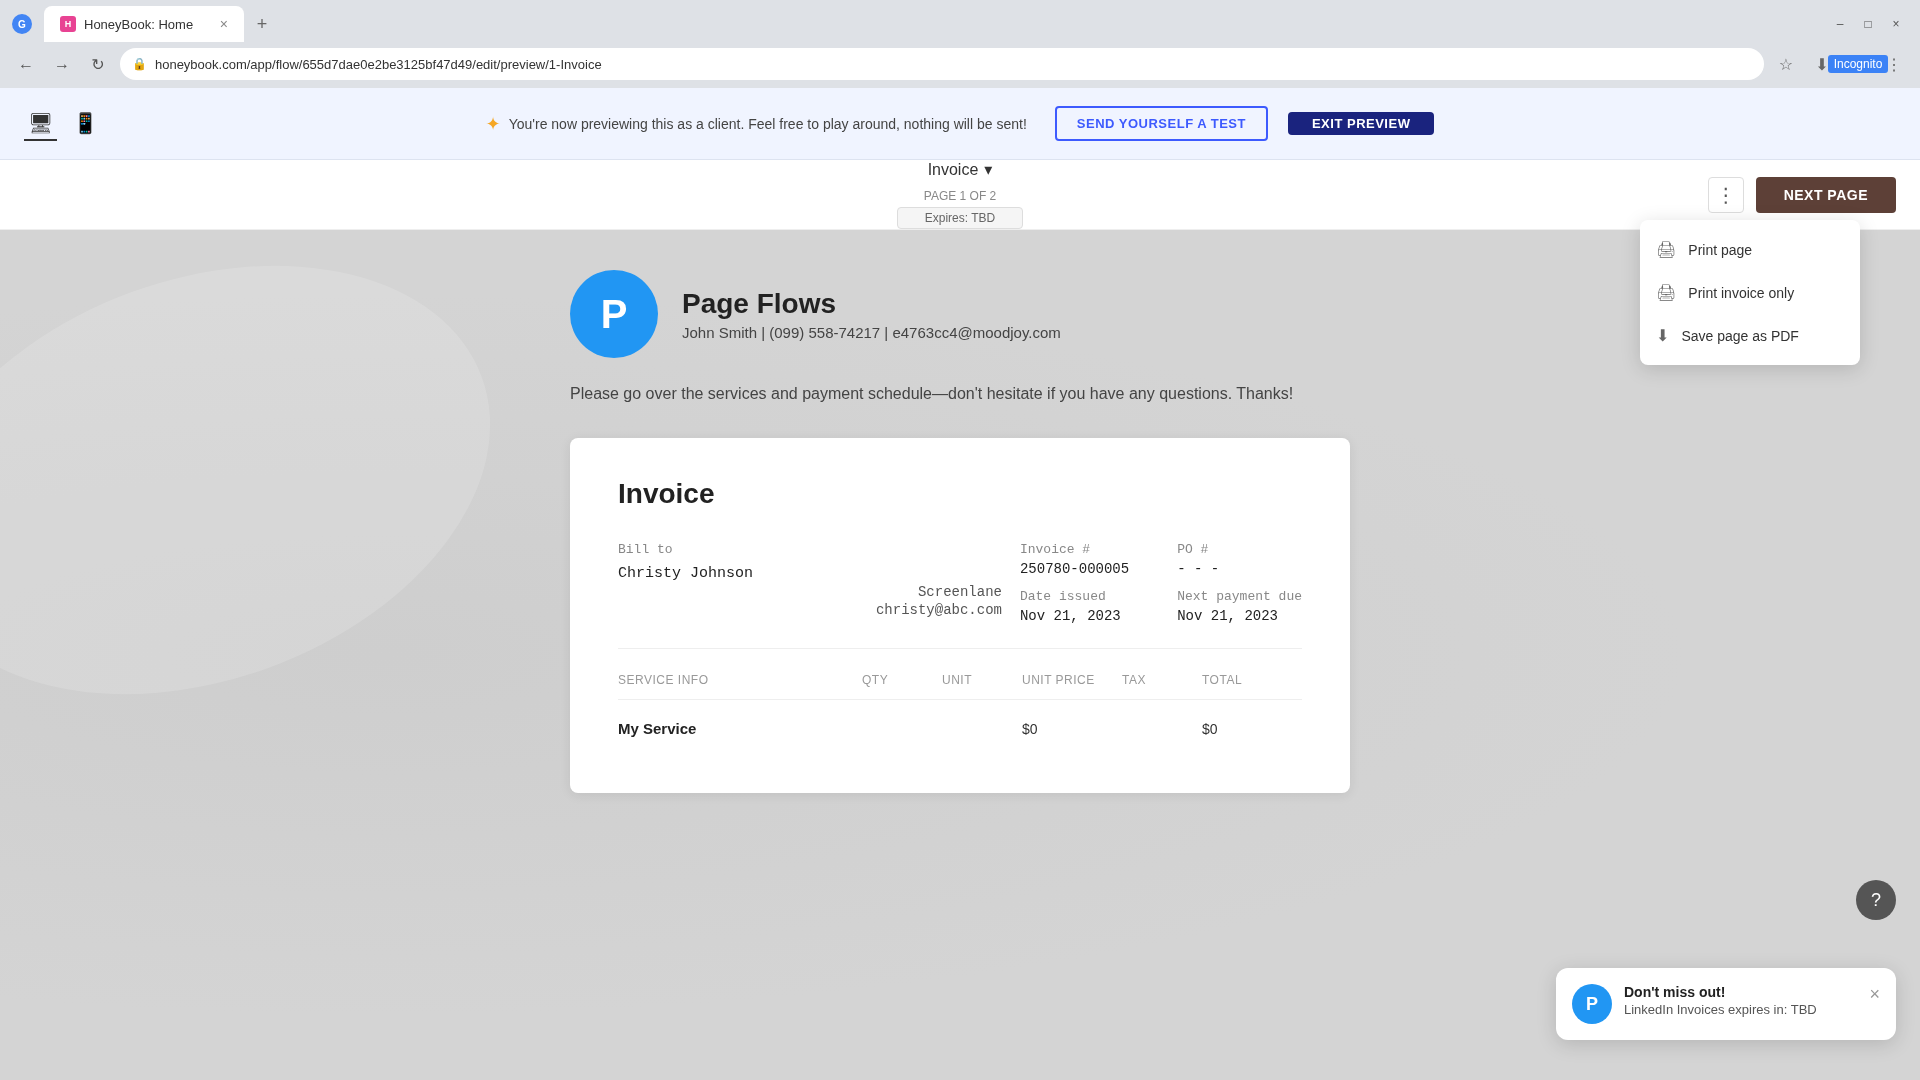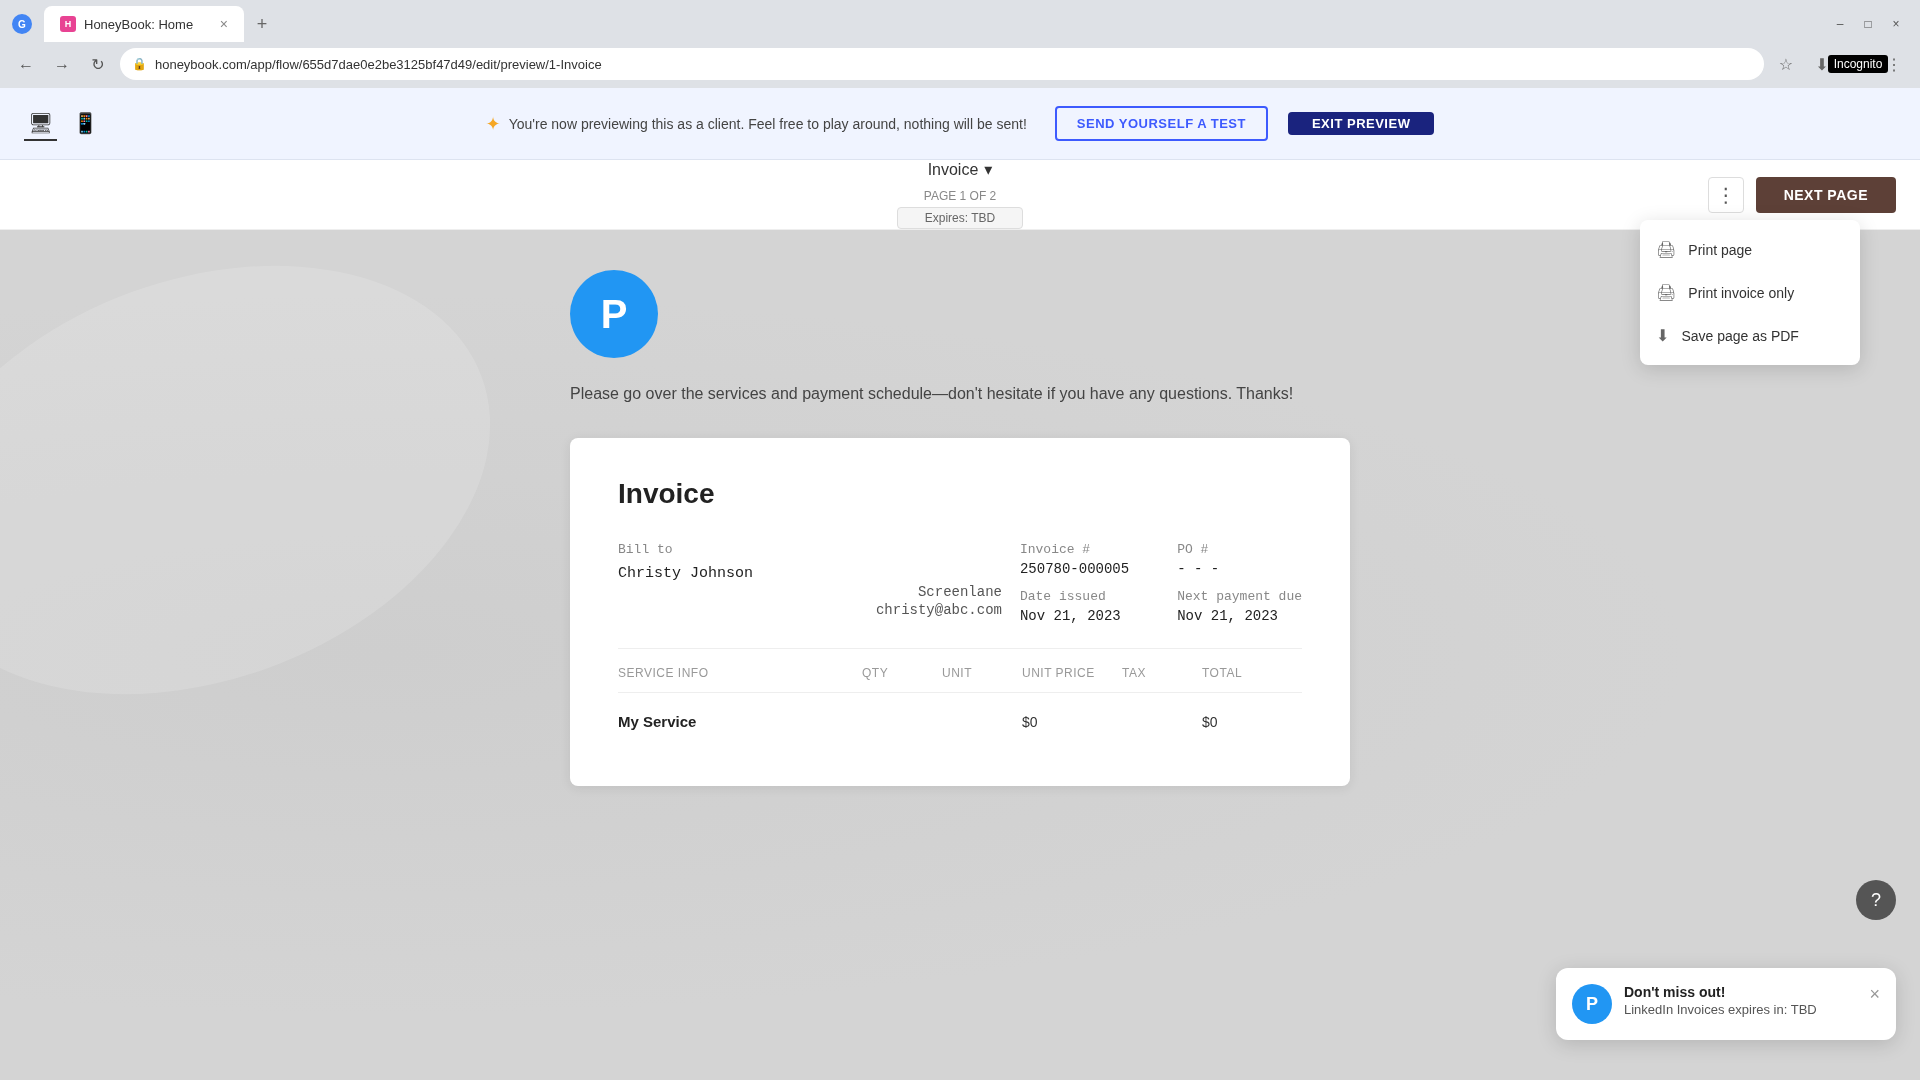--- a/index.html
+++ b/index.html
@@ -73,21 +73,21 @@
     .bill-to { flex: 1; }
     .bill-to-label { font-size: 13px; color: #888; margin-bottom: 8px; }
     .bill-to-name { font-size: 15px; color: #222; font-weight: 500; }
     .bill-to-company, .bill-to-email { font-size: 14px; color: #555; margin-top: 2px; text-align: right; }
 
     .invoice-details { display: flex; gap: 48px; }
     .detail-group { }
     .detail-label { font-size: 13px; color: #888; margin-bottom: 4px; }
     .detail-value { font-size: 14px; color: #222; font-weight: 500; }
 
-    .services-table { width: 100%; border-top: 1px solid #eee; padding-top: 9px; }
+    .services-table { width: 100%; border-top: 1px solid #eee; padding-top: 16px; }
     .services-header { display: grid; grid-template-columns: 2fr 80px 80px 100px 80px 100px; padding: 8px 0; }
     .services-header span { font-size: 12px; color: #999; font-weight: 500; text-transform: uppercase; letter-spacing: 0.5px; }
     .services-divider { border: none; border-top: 1px solid #eee; margin: 4px 0; }
     .service-row { display: grid; grid-template-columns: 2fr 80px 80px 100px 80px 100px; padding: 16px 0; align-items: center; }
     .service-name { font-size: 15px; font-weight: 600; color: #222; }
     .service-value { font-size: 14px; color: #333; }
 
     
     .notification-toast { position: fixed; right: 24px; bottom: 40px; background: white; border-radius: 12px; box-shadow: 0 4px 20px rgba(0,0,0,0.15); width: 340px; padding: 16px; display: flex; align-items: flex-start; gap: 12px; z-index: 200; }
     .toast-logo { width: 40px; height: 40px; background: #2196f3; border-radius: 50%; display: flex; align-items: center; justify-content: center; color: white; font-size: 18px; font-weight: bold; flex-shrink: 0; }
@@ -125,21 +125,21 @@
     <div class="nav-btn">←</div>
     <div class="nav-btn">→</div>
     <div class="nav-btn">↻</div>
     <div class="address-bar">
       <span class="lock-icon">🔒</span>
       <span class="address-text">honeybook.com/app/flow/655d7dae0e2be3125bf47d49/edit/preview/1-Invoice</span>
     </div>
     <div class="addr-action-btn">☆</div>
     <div class="addr-action-btn">⬇</div>
     <div class="addr-action-btn">
-      <span style="font-size:12px; background:#000000; color:white; padding:2px 6px; border-radius:3px;">Incognito</span>
+      <span style="font-size:12px; background:#3b82f6; color:white; padding:2px 6px; border-radius:3px;">Incognito</span>
     </div>
     <div class="addr-action-btn">⋮</div>
   </div>
 </div>
 
 <div class="preview-banner">
   <div class="view-toggle">
     <div class="view-btn active">🖥</div>
     <div class="view-btn">📱</div>
   </div>
@@ -179,20 +179,24 @@
     <span class="dropdown-icon">⬇</span>
     <span>Save page as PDF</span>
   </div>
 </div>
 
 <div class="main-content">
   <div class="bg-deco"></div>
 
   <div class="company-header">
     <div class="company-logo">P</div>
+    <div class="company-info">
+      <h2>Page Flows</h2>
+      <p>John Smith | (099) 558-74217 | e4763cc4@moodjoy.com</p>
+    </div>
   </div>
 
   <p class="description">Please go over the services and payment schedule—don't hesitate if you have any questions. Thanks!</p>
 
   <div class="invoice-card">
     <div class="invoice-title">Invoice</div>
 
     <div class="invoice-meta">
       <div class="bill-to">
         <div class="bill-to-label">Bill to</div>

